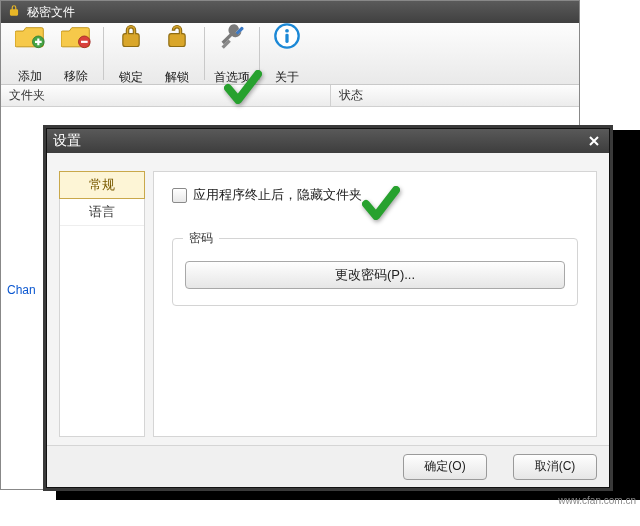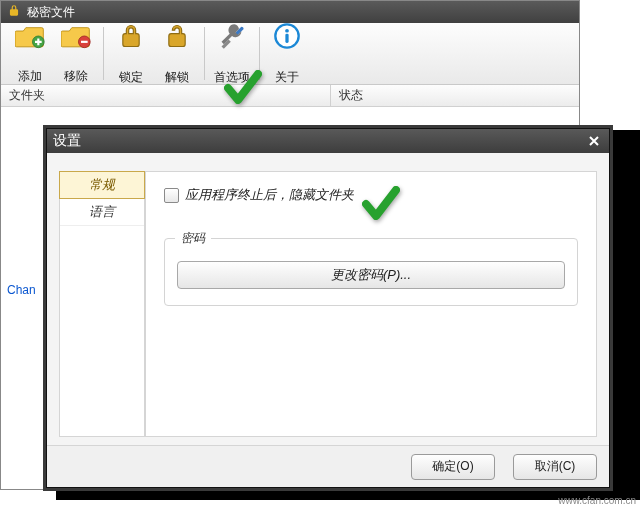--- a/index.html
+++ b/index.html
@@ -132,22 +132,22 @@
   }
   .dlg-close {
     width: 18px; height: 16px;
     display:flex; align-items:center; justify-content:center;
     color:#fff;
   }
   .dlg-body {
     flex: 1;
     display: flex;
     padding: 18px 12px 8px 12px;
+    gap: 8px;
     background: #f4f4f4;
-    font-style: italic;
   }
   .side-tabs {
     width: 86px;
     border: 1px solid #d5d5d5;
     background: #fff;
     display:flex;
     flex-direction:column;
   }
   .side-tab {
     height: 28px;
@@ -212,21 +212,21 @@
     align-items:center;
     justify-content:center;
   }
   .dlg-footer {
     height: 42px;
     border-top:1px solid #d5d5d5;
     background:#f0f0f0;
     display:flex;
     justify-content:flex-end;
     align-items:center;
-    gap:18px;
+    gap:26px;
     padding-right:12px;
   }
   .dlg-btn {
     min-width: 84px;
     height: 26px;
     border:1px solid #9a9a9a;
     border-radius:4px;
     background:linear-gradient(#fefefe,#e6e6e6);
     font-size:12px;
     color:#222;

